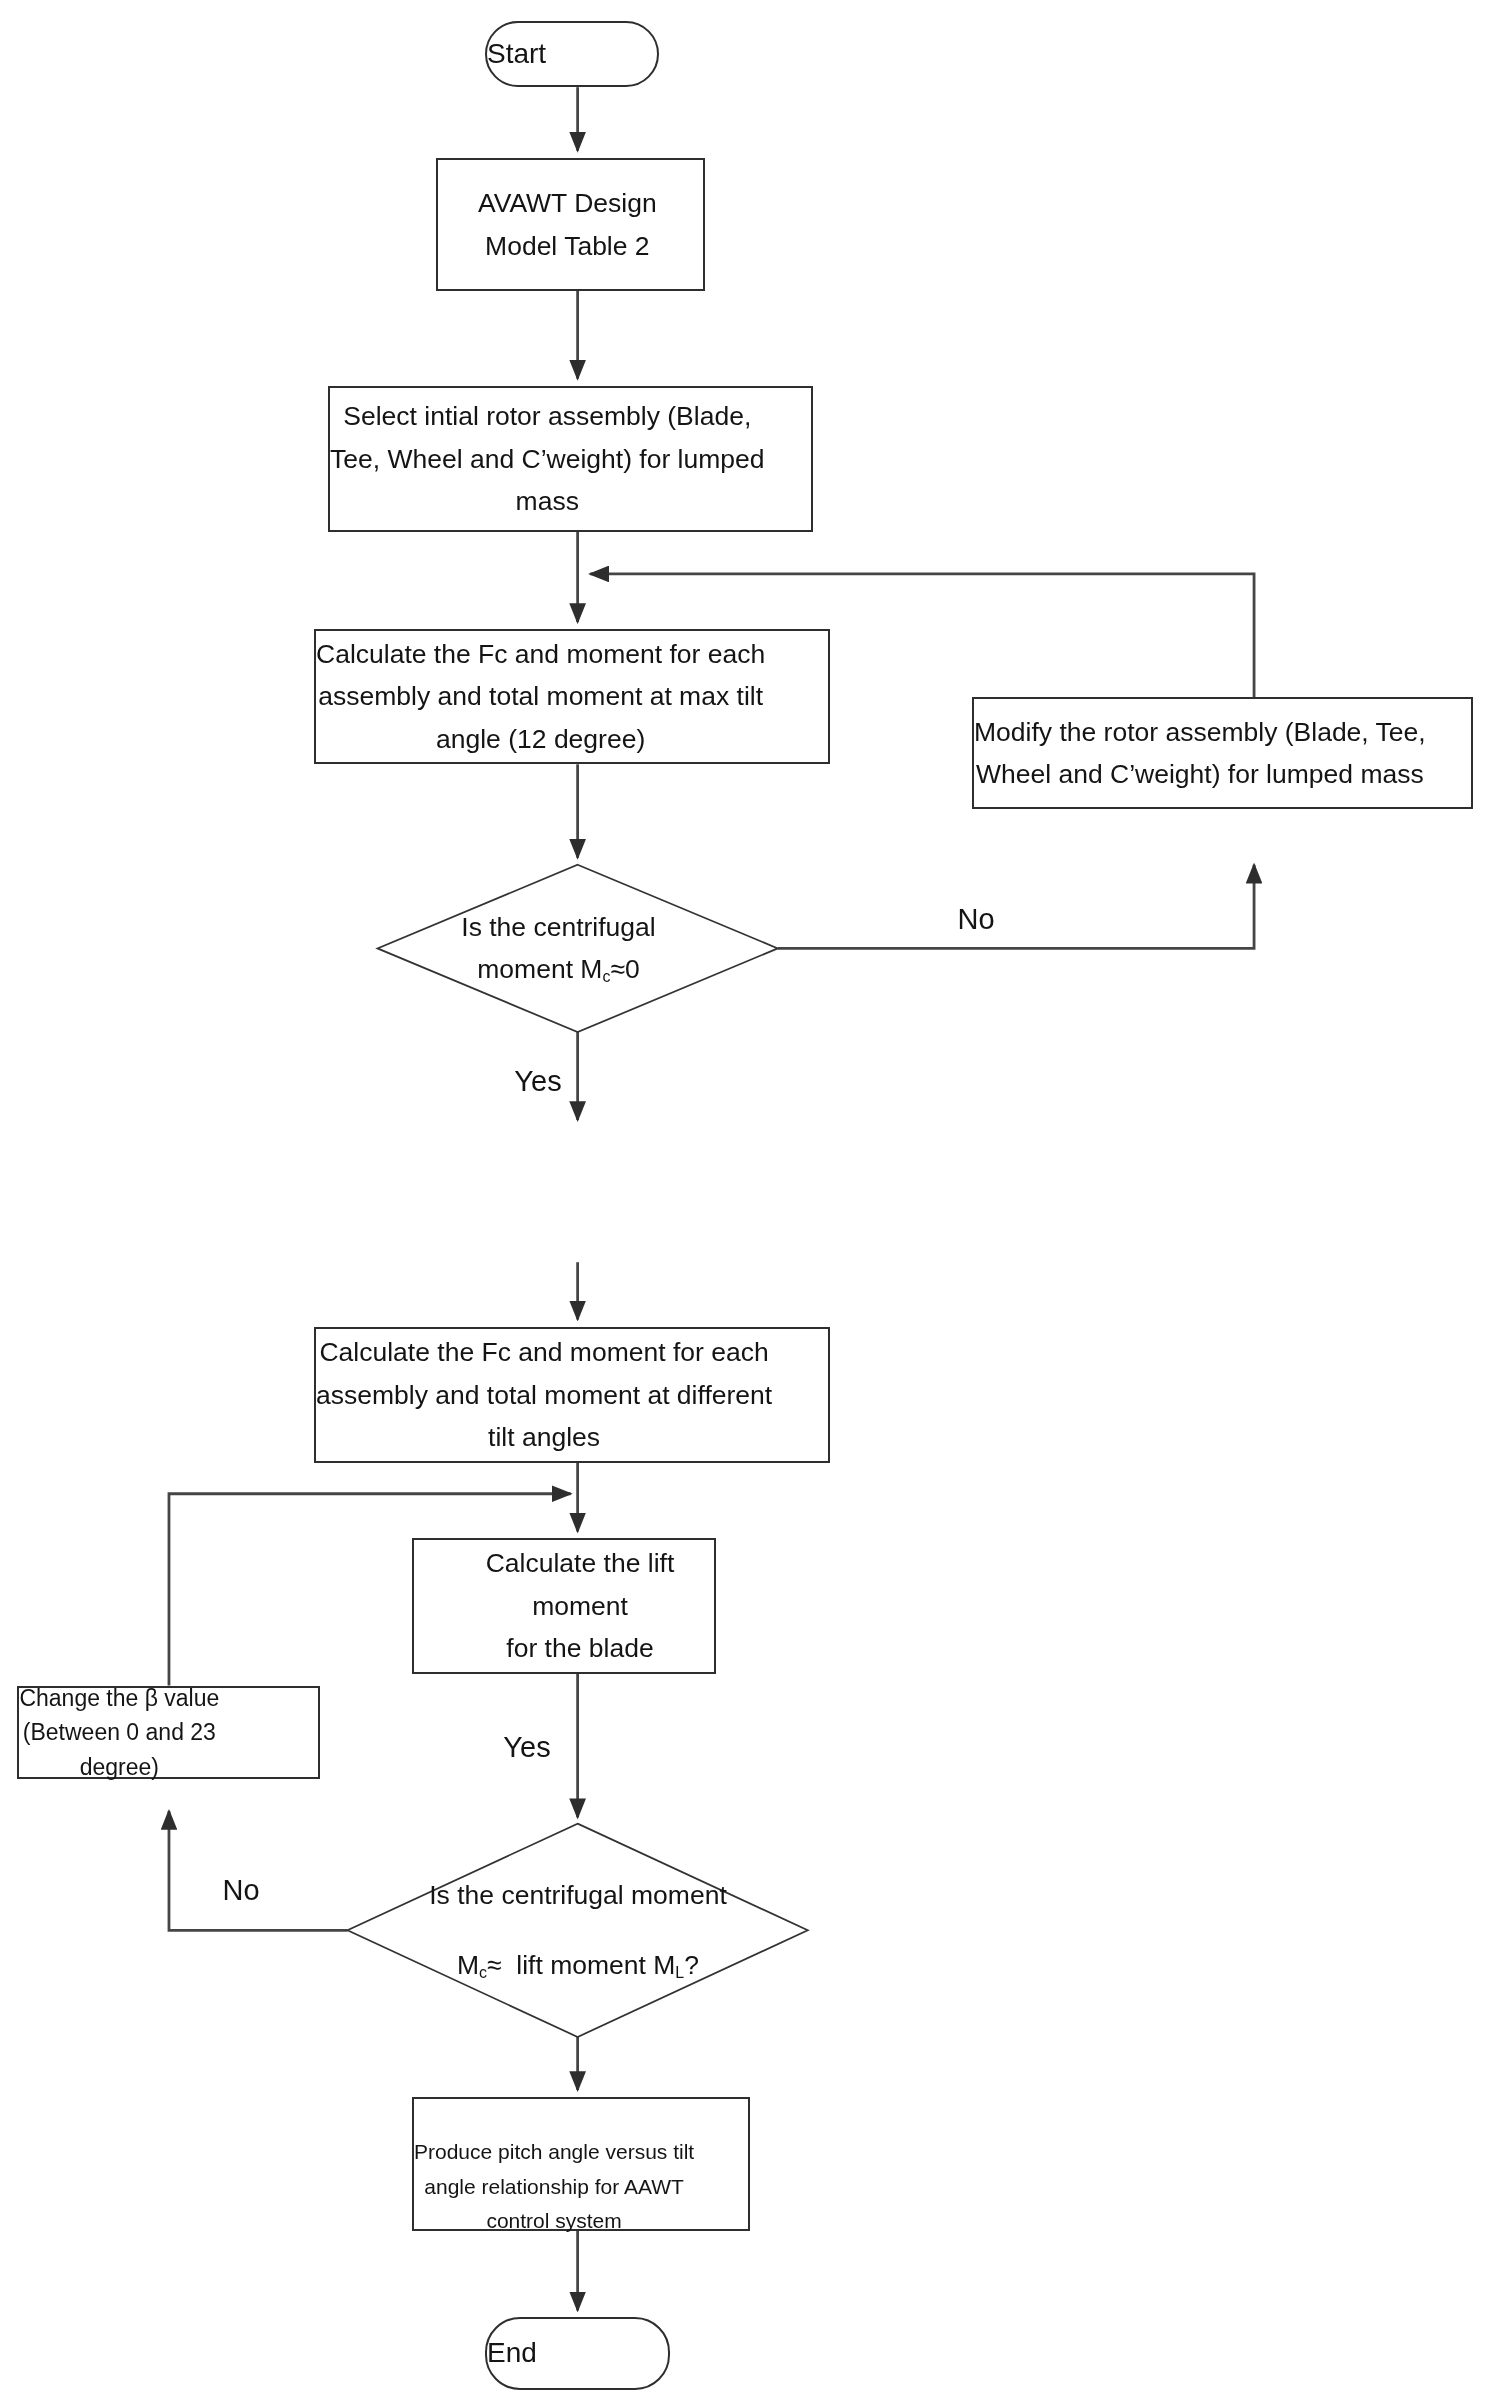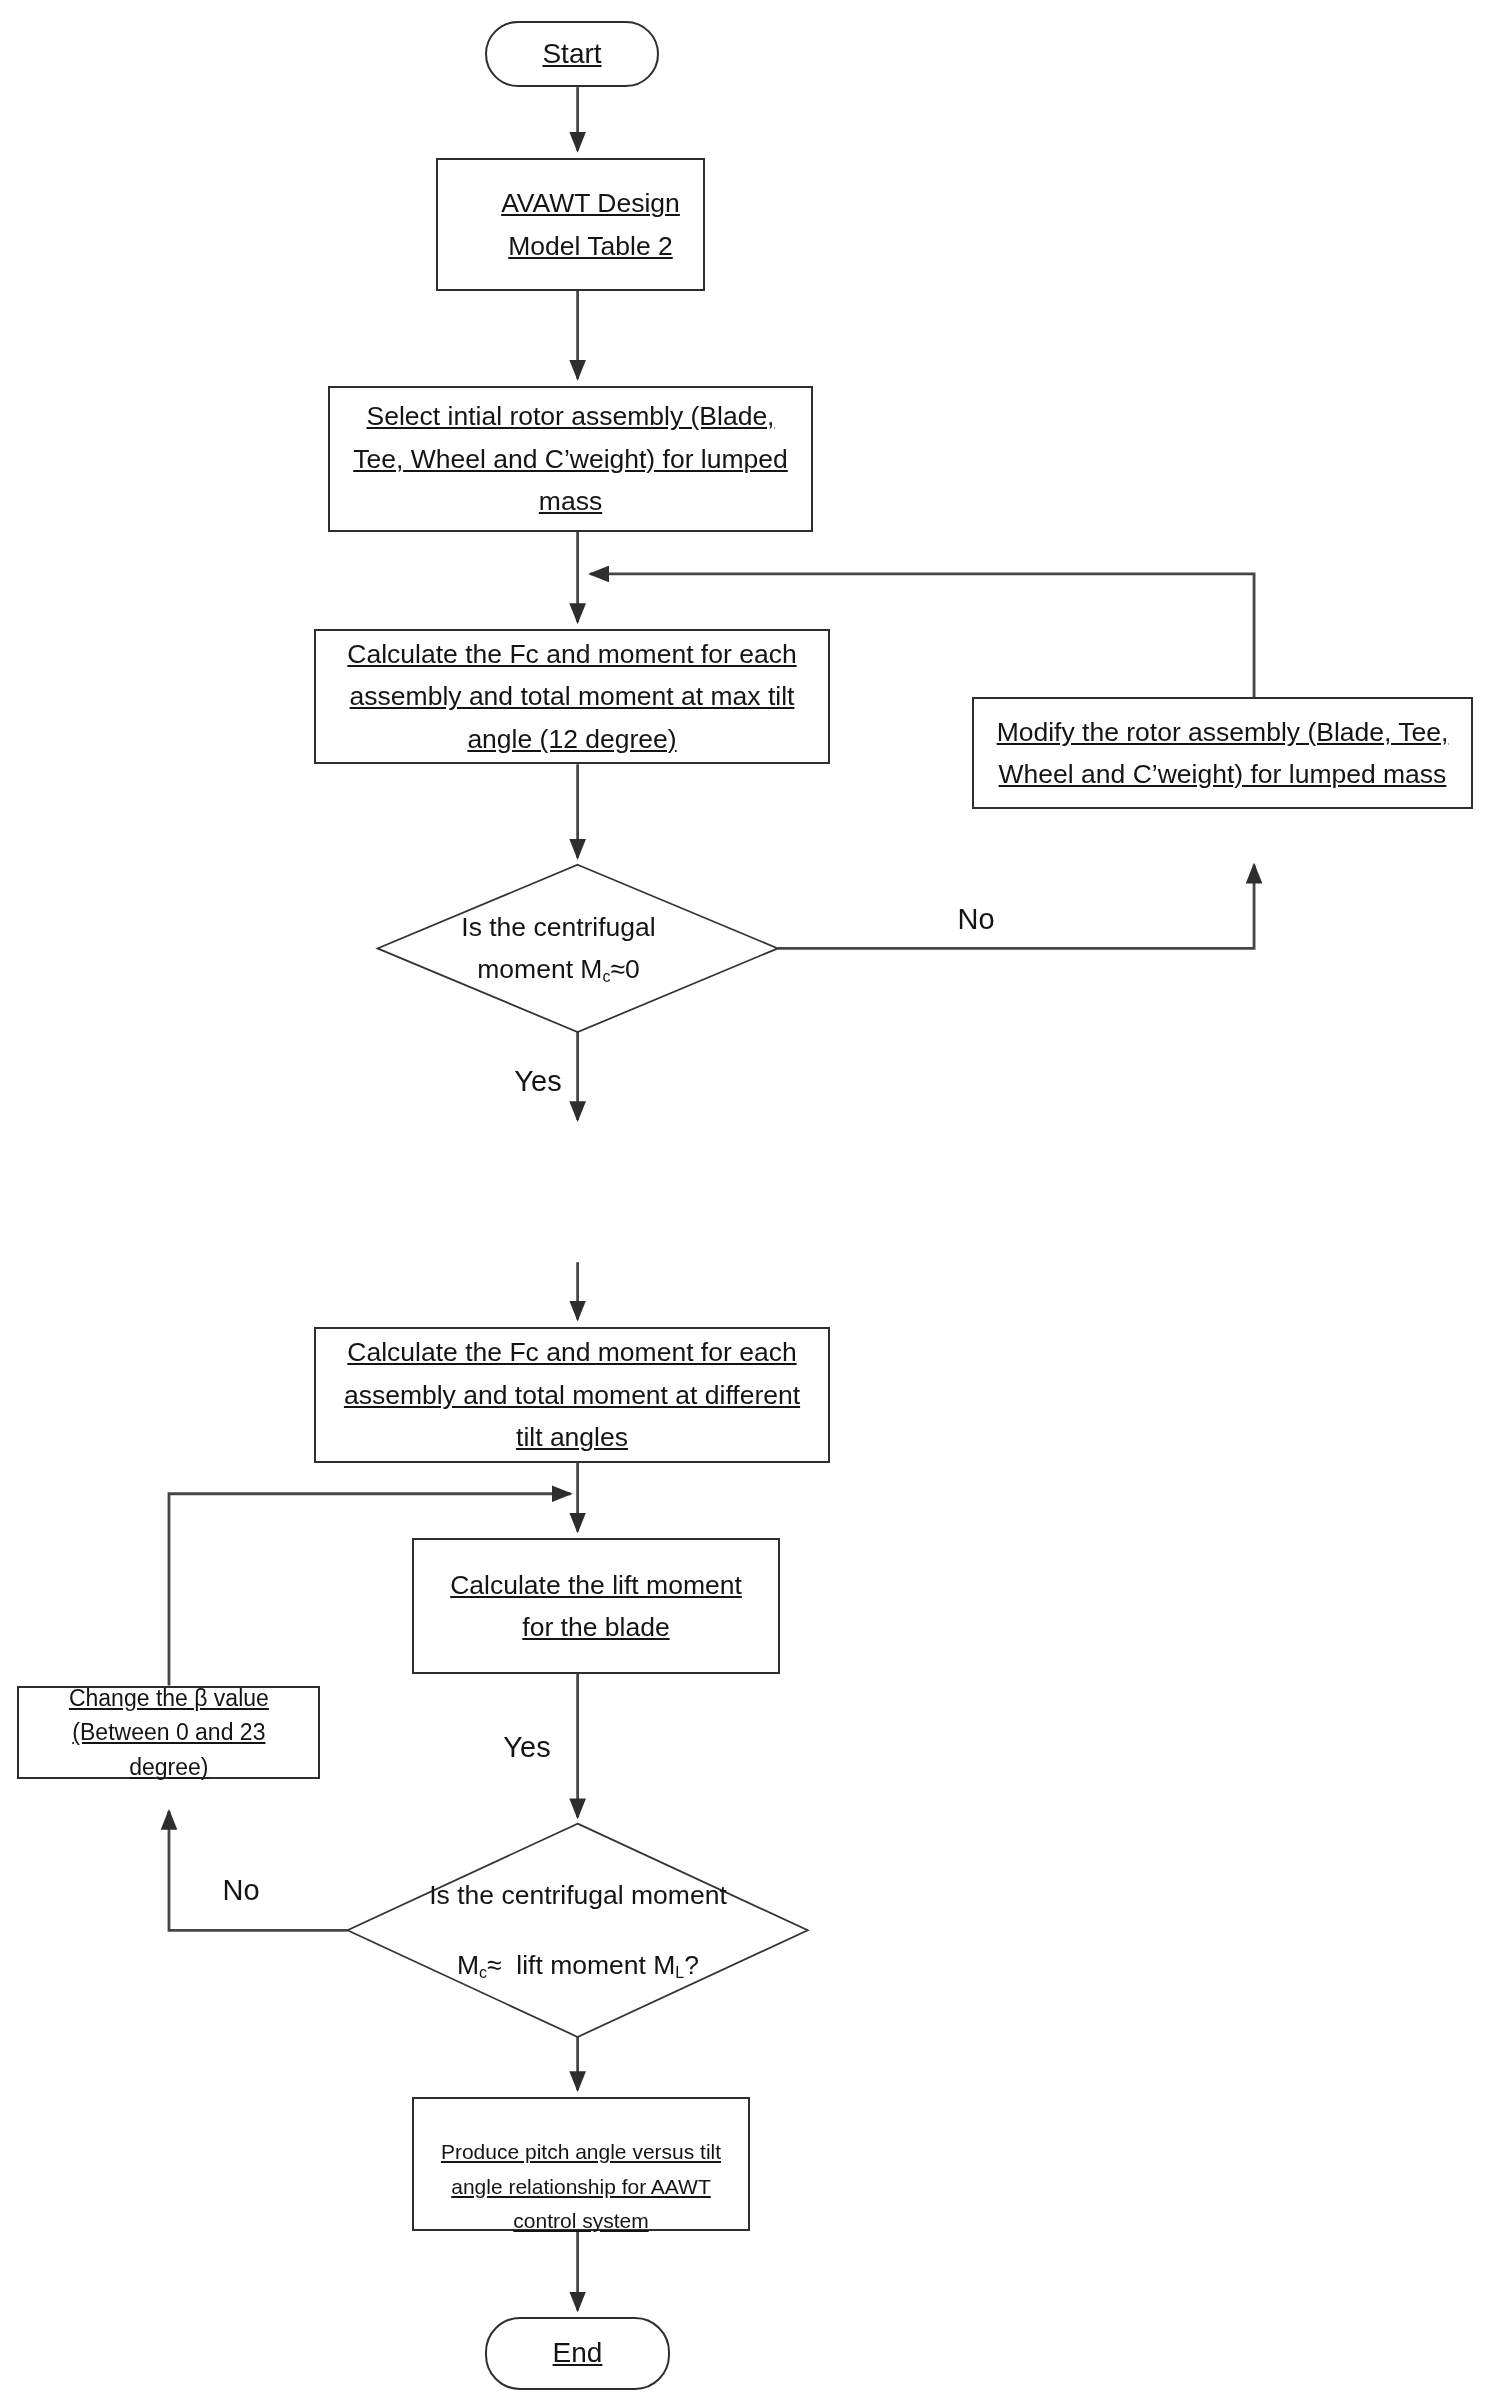--- a/index.html
+++ b/index.html
@@ -7,23 +7,22 @@
     position:relative;
     width:1513px;height:2401px;
     background:#ffffff;
     font-family:"Liberation Sans", sans-serif;
     color:#141414;
   }
   .wires{position:absolute;left:0;top:0;}
   .node{
     position:absolute;box-sizing:border-box;
     background:#ffffff;border:2.8px solid #2e2e2e;
-    display:flex;align-items:center;justify-content:center;
+    display:flex;align-items:center;
     text-align:center;
-    text-decoration:underline;
   }
   .node-label{
     white-space:pre-line;
     font-size:26.5px;line-height:1.6;color:#141414;
   }
   .terminator{border-radius:35px;border-width:2.1px;}
   .terminator .node-label{font-size:28px;}
   .small-text .node-label{font-size:23px;line-height:1.5;}
   .produce-text .node-label{font-size:21px;line-height:1.62;margin-top:45px;}
   .diamond-text{
@@ -101,21 +100,21 @@
     <span><span>moment M</span><span class="sub">c</span><span>≈0</span></span>
   </div>
 
 
   <div class="node" style="left:314px;top:1327px;width:516px;height:136px;">
     <span class="node-label">Calculate the Fc and moment for each
 assembly and total moment at different
 tilt angles</span>
   </div>
 
-  <div class="node" style="left:412px;top:1538px;width:368px;height:136px;">
+  <div class="node" style="left:412px;top:1538px;width:304px;height:136px;padding-left:32px;">
     <span class="node-label">Calculate the lift moment
 for the blade</span>
   </div>
 
   <div class="node small-text" style="left:17.4px;top:1686px;width:303px;height:93px;">
     <span class="node-label">Change the β value
 (Between 0 and 23
 degree)</span>
   </div>
 

